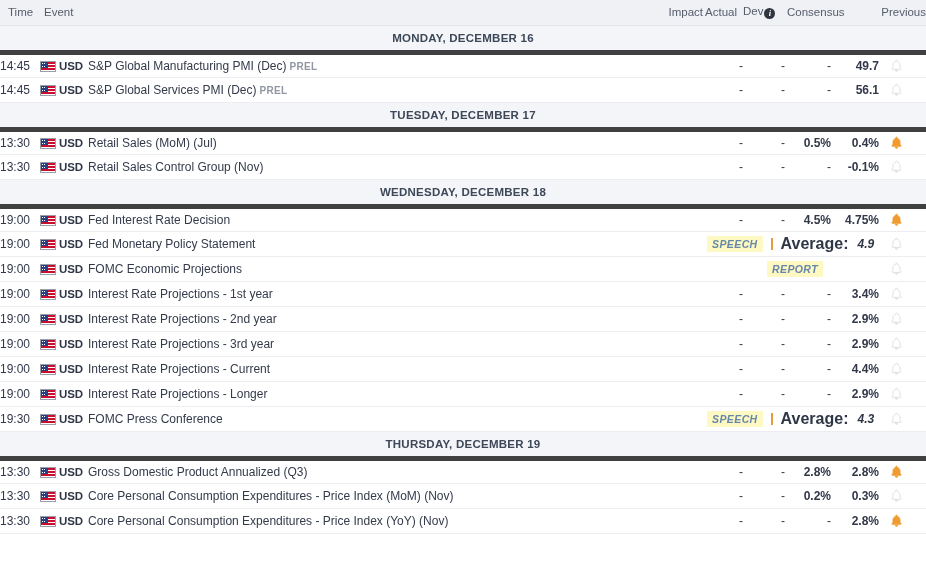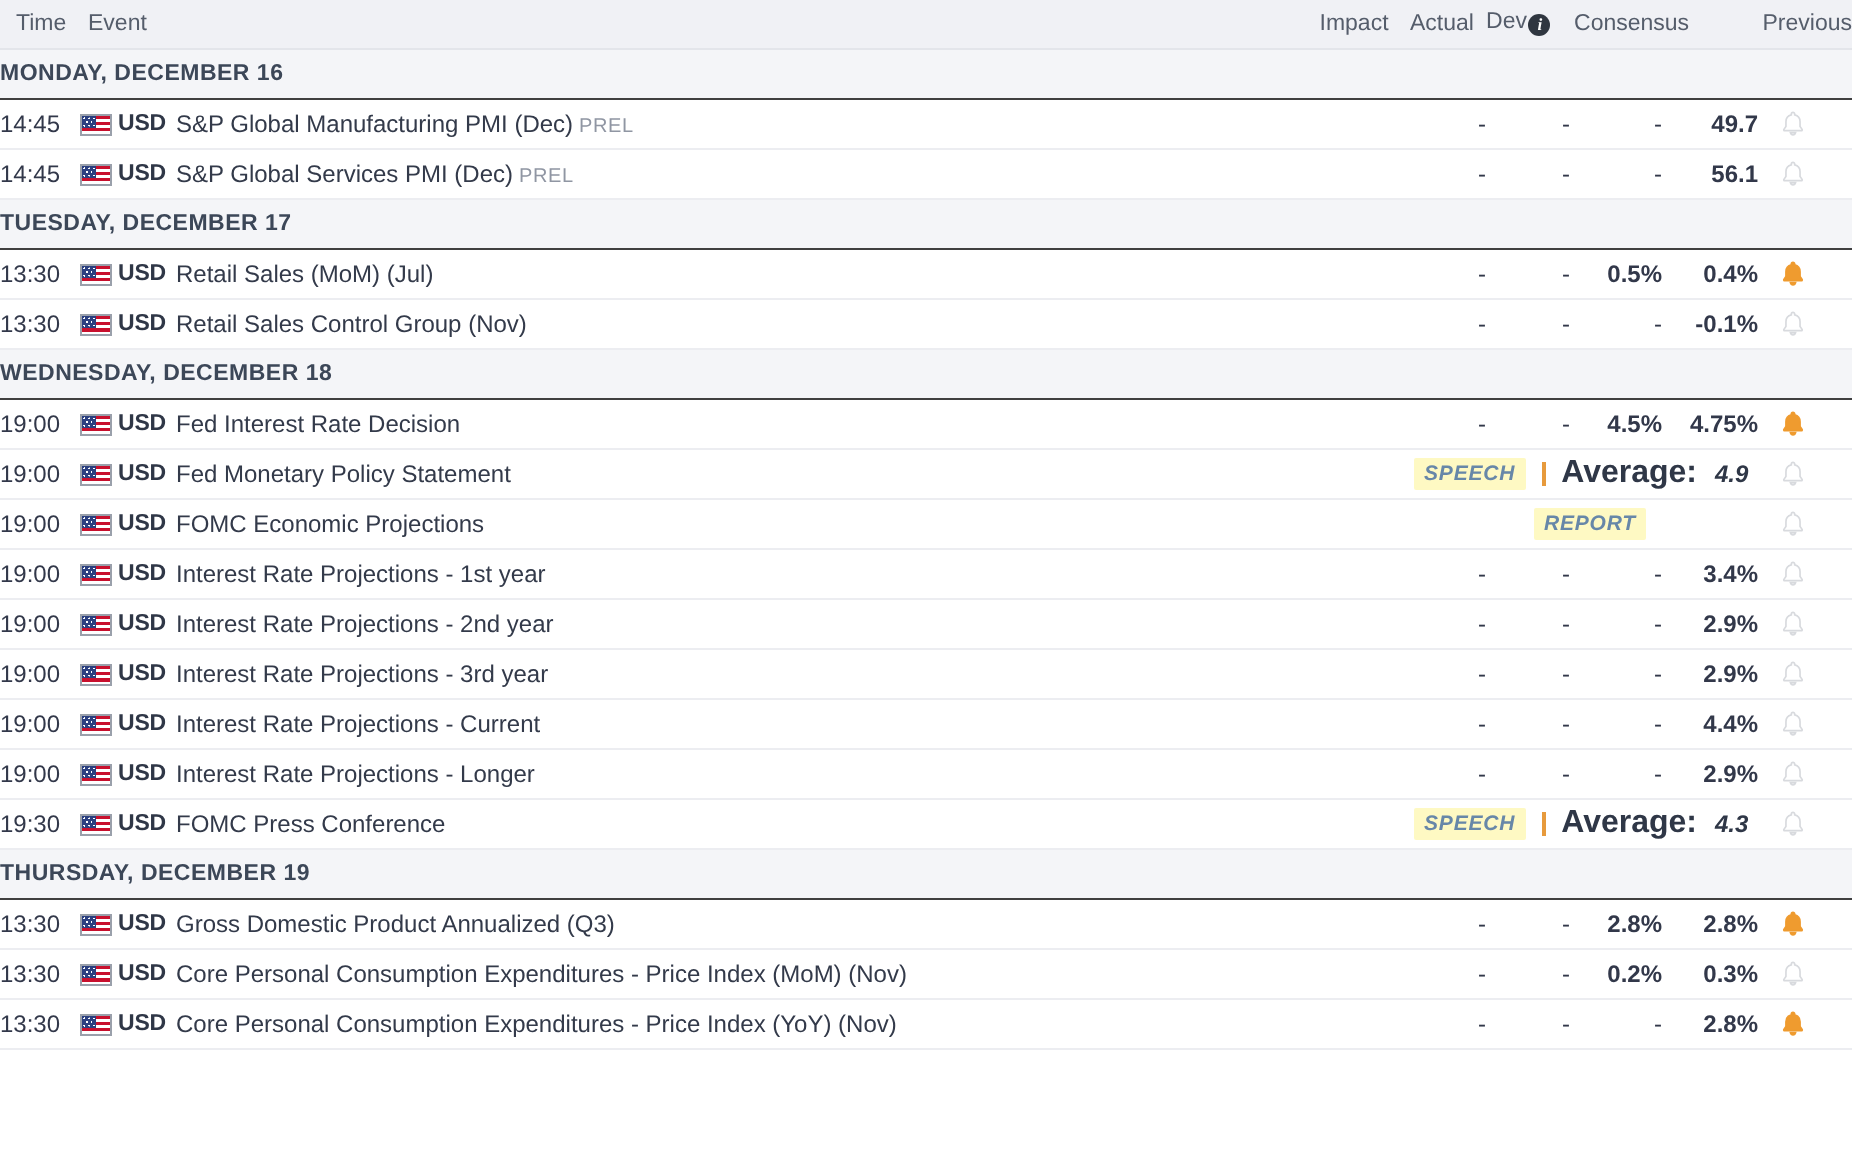--- a/index.html
+++ b/index.html
@@ -38,21 +38,21 @@
     color: #555d6b;
     font-size: 11.5px;
     font-weight: 400;
     padding: 5px 0 6px 0;
     text-align: left;
     border-bottom: 1px solid #e3e5ea;
     white-space: nowrap;
   }
   th.h-time   { padding-left: 8px; }
   th.h-event  { padding-left: 4px; }
-  th.h-impact { text-align: center; padding-left: 6px; margin-top: 16px; }
+  th.h-impact { text-align: right; padding-left: 6px; margin-top: 16px; }
   th.h-actual { text-align: left; padding-left: 2px; margin-left: 25px; }
   th.h-dev    { text-align: left; padding-left: 0px; position: relative; }
   th.h-cons   { text-align: left; padding-left: 2px; }
   th.h-prev   { text-align: right; padding-left: 2px; margin-top: 28px; }
 
   .info-icon {
     display: inline-block;
     width: 11px; height: 11px;
     border-radius: 50%;
     background: #2f3640;
@@ -64,22 +64,22 @@
     font-style: italic;
     vertical-align: -1px;
     margin-left: 1px;
     font-family: "Liberation Serif", serif;
   }
 
   
   tr.dayrow td {
     background: #f4f5f8;
     border-top: 1px solid #e7e9ee;
-    border-bottom: 1px solid #404040;
-    text-align: left;
+    border-bottom: 5px solid #404040;
+    text-align: center;
     font-size: 11.5px;
     font-weight: 700;
     color: #3c4758;
     letter-spacing: 0.25px;
     padding: 6px 0 6px 0;
     height: 25px;
   }
 
   
   tr.evrow td {
@@ -150,21 +150,21 @@
     padding-left: 4px;
     color: #333a4a;
     font-size: 12.5px;
     overflow: hidden;
     text-overflow: ellipsis;
   }
   .ev-name { color: #333a4a; }
   .ev-tag {
     color: #9096a3;
     font-size: 10px;
-    font-weight: 400;
+    font-weight: 700;
     letter-spacing: 0.3px;
     margin-left: 3px;
   }
 
   td.td-impact { padding: 0; }
   .impact-bar {
     width: 41px; height: 13px;
     background: #d4544a;
     margin-left: 6px;
     border-radius: 1px;

